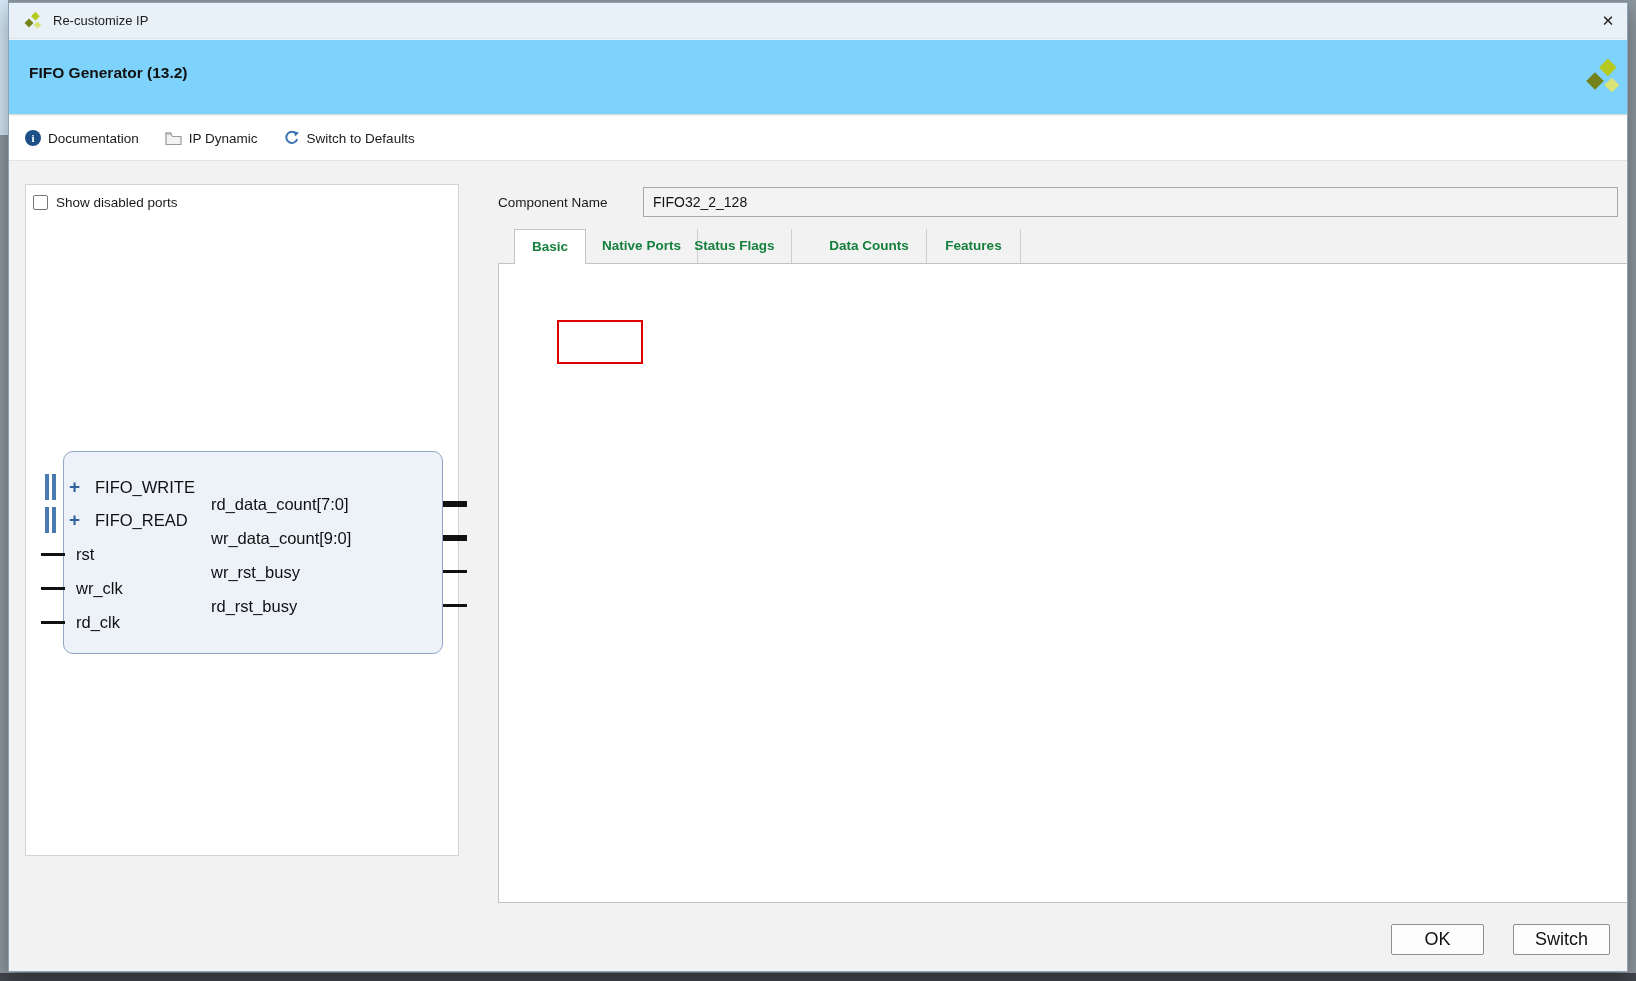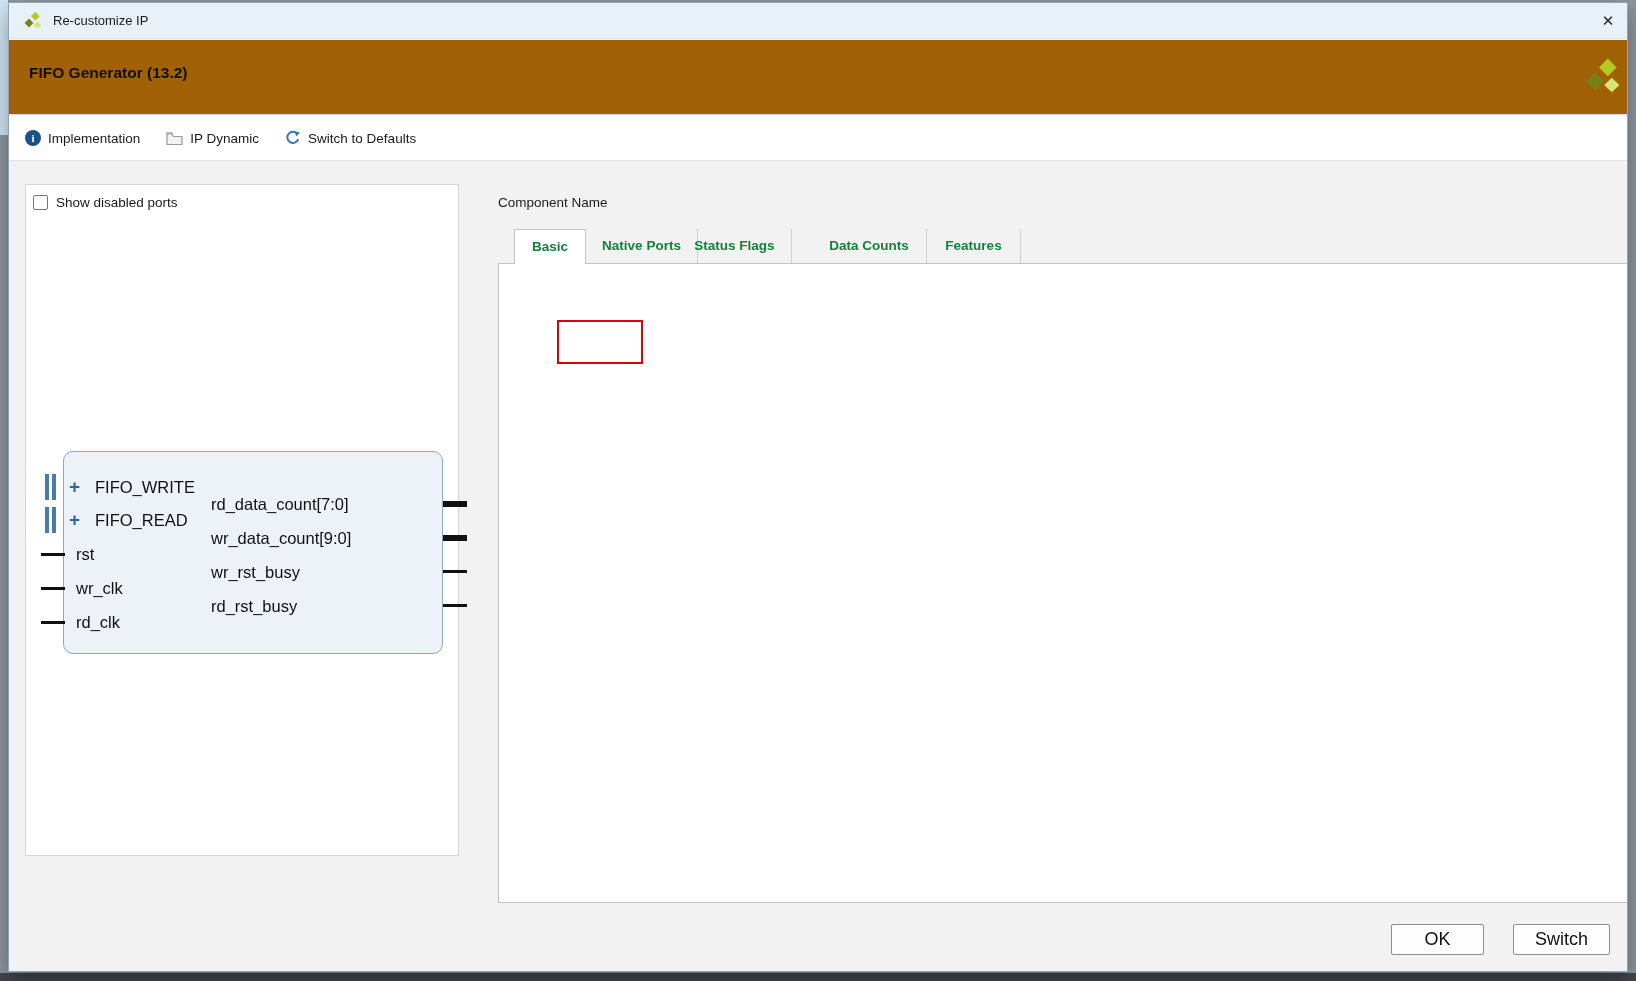--- a/index.html
+++ b/index.html
@@ -15,21 +15,21 @@
   .dialog { left:8px; top:2px; width:1620px; height:970px; background:#f2f2f2;
             border:1px solid #8ca3b8; border-radius:1px; overflow:hidden;
             box-shadow:0 8px 22px rgba(0,0,0,.35); }
 
   .titlebar { left:0; top:0; width:1620px; height:36px; background:#e9f1f8;
               border-bottom:1px solid #d9e4ee; }
   .titlebar-text { left:44px; top:0; height:36px; line-height:36px; font-size:13px; color:#1b1b1b; }
   .close-btn { left:1586px; top:5px; width:26px; height:26px; text-align:center; line-height:26px;
                font-size:15px; color:#222; cursor:pointer; }
 
-  .header { left:0; top:37px; width:1620px; height:75px; background:#a16207; border-bottom:1px solid #dcdcdc;padding-left:16px; }
+  .header { left:0; top:37px; width:1620px; height:75px; background:#7dd3fc; border-bottom:1px solid #dcdcdc;padding-left:16px; }
   .header-title { left:20px; top:24px; font-size:15.5px; font-weight:bold; color:#111; }
 
   .toolbar { left:0; top:113px; width:1620px; height:45px; background:#ffffff; border-bottom:1px solid #e3e3e3;
              display:flex; align-items:center; padding-left:16px; gap:26px; }
   .tool-item { display:flex; align-items:center; gap:7px; font-size:13.5px; color:#1a1a1a; cursor:pointer; }
   .info-badge { width:16px; height:16px; border-radius:50%; background:#1d5087; color:#fff; font-size:11px;
                 font-weight:bold; text-align:center; line-height:16px; font-family:"Liberation Serif", serif; }
 
   
   .left-panel { left:16px; top:181px; width:434px; height:672px; background:#fff; border:1px solid #d4d4d4; }
@@ -125,21 +125,21 @@
     <svg class="abs" style="left:1574px;top:17px" width="40" height="40" viewBox="0 0 100 100">
       <polygon points="62,4 84,26 62,48 40,26" fill="#b5c91f"></polygon>
       <polygon points="30,38 52,60 30,82 8,60" fill="#75821a"></polygon>
       <polygon points="72,52 91,70 72,88 53,70" fill="#d9e376"></polygon>
     </svg>
   </div>
 
   <div class="abs toolbar">
     <div class="tool-item">
       <span class="info-badge">i</span>
-      <span>Implementation</span>
+      <span>Documentation</span>
     </div>
     <div class="tool-item">
       <svg width="17" height="15" viewBox="0 0 17 15">
         <path d="M1 3.5 h5 l1.6 2 H16 v8 H1 z" fill="#f2f2f2" stroke="#9a9a9a" stroke-width="1.2"></path>
         <path d="M1 3.5 v-1.6 h4.4 l1.4 1.6" fill="#e2e2e2" stroke="#9a9a9a" stroke-width="1.2"></path>
       </svg>
       <span>IP Dynamic</span>
     </div>
     <div class="tool-item">
       <svg width="16" height="16" viewBox="0 0 16 16">
@@ -181,20 +181,21 @@
   <div class="abs port-label right-label" style="left:202px;top:524px;width:220px">wr_data_count[9:0]</div>
   <div class="abs stub" style="left:434px;top:532px;width:24px;height:6px"></div>
 
   <div class="abs port-label right-label" style="left:202px;top:558px;width:220px">wr_rst_busy</div>
   <div class="abs stub" style="left:434px;top:567px;width:24px;height:3px"></div>
 
   <div class="abs port-label right-label" style="left:202px;top:592px;width:220px">rd_rst_busy</div>
   <div class="abs stub" style="left:434px;top:601px;width:24px;height:3px"></div>
 
   <div class="abs comp-label">Component Name</div>
+  <div class="abs comp-field">FIFO32_2_128</div>
 
   <div class="abs tab active" style="left:505px;width:72px">Basic</div>
   <div class="abs tab inactive" style="left:577px;width:112px">Native Ports</div>
   <div class="abs tab inactive" style="left:669px;width:114px">Status Flags</div>
   <div class="abs tab inactive" style="left:803px;width:115px">Data Counts</div>
   <div class="abs tab inactive" style="left:918px;width:94px">Features</div>
 
   <div class="abs panel"></div>
 
   <div class="abs section-title" style="left:512px;top:274px">Interface Type</div>

